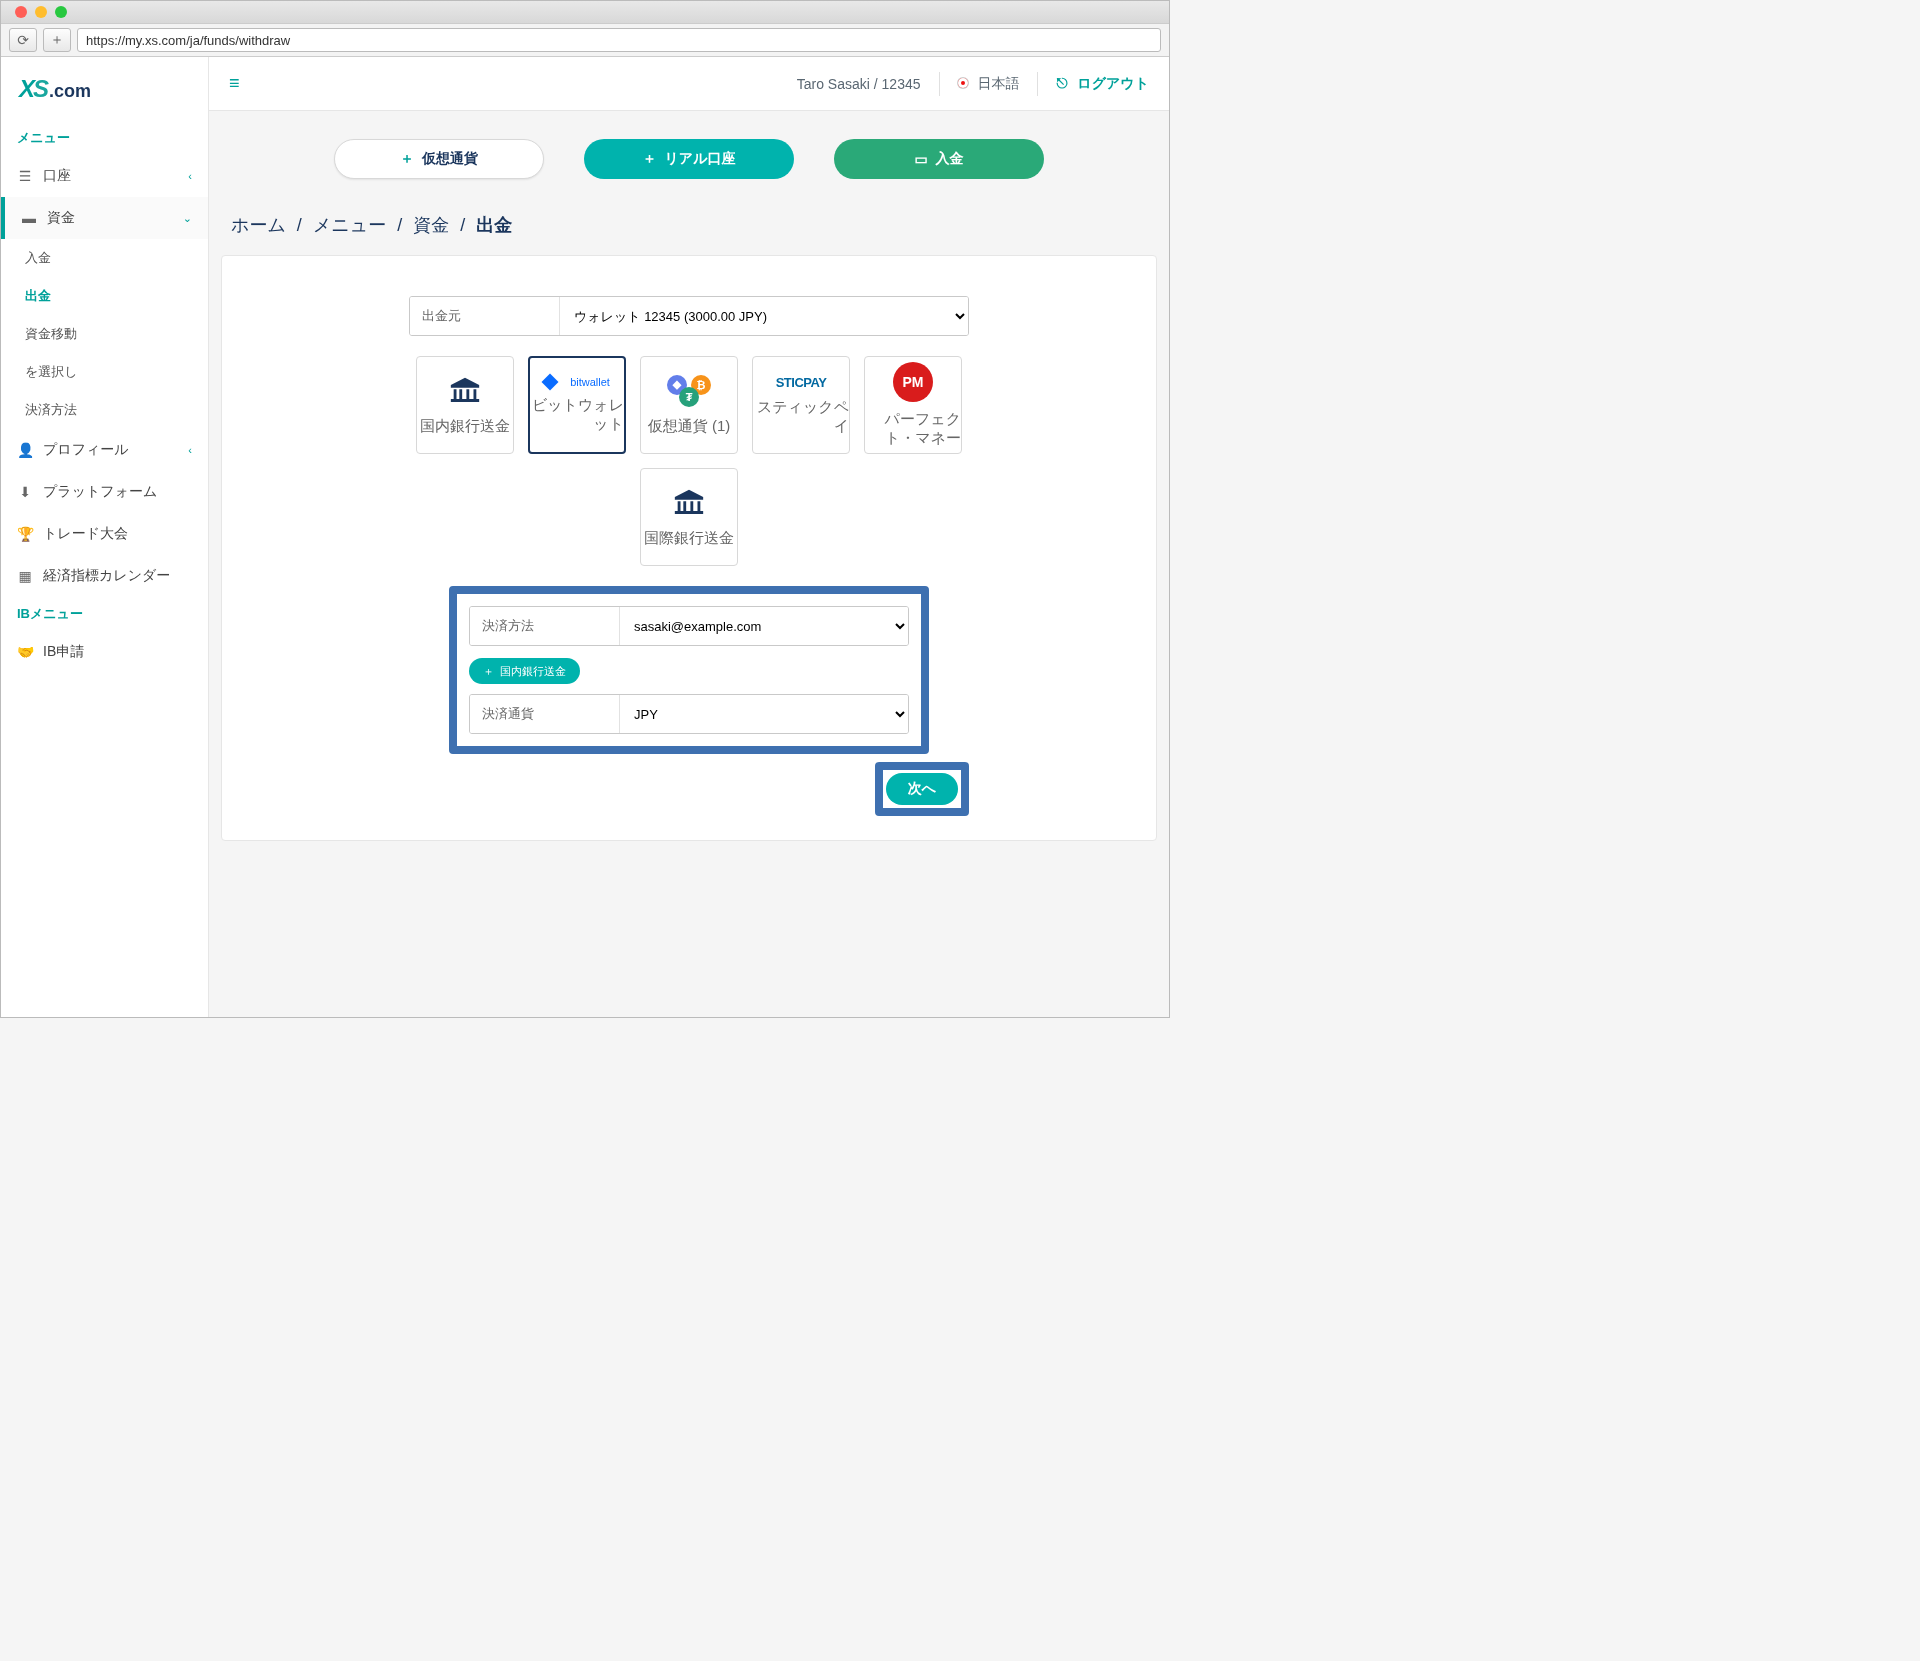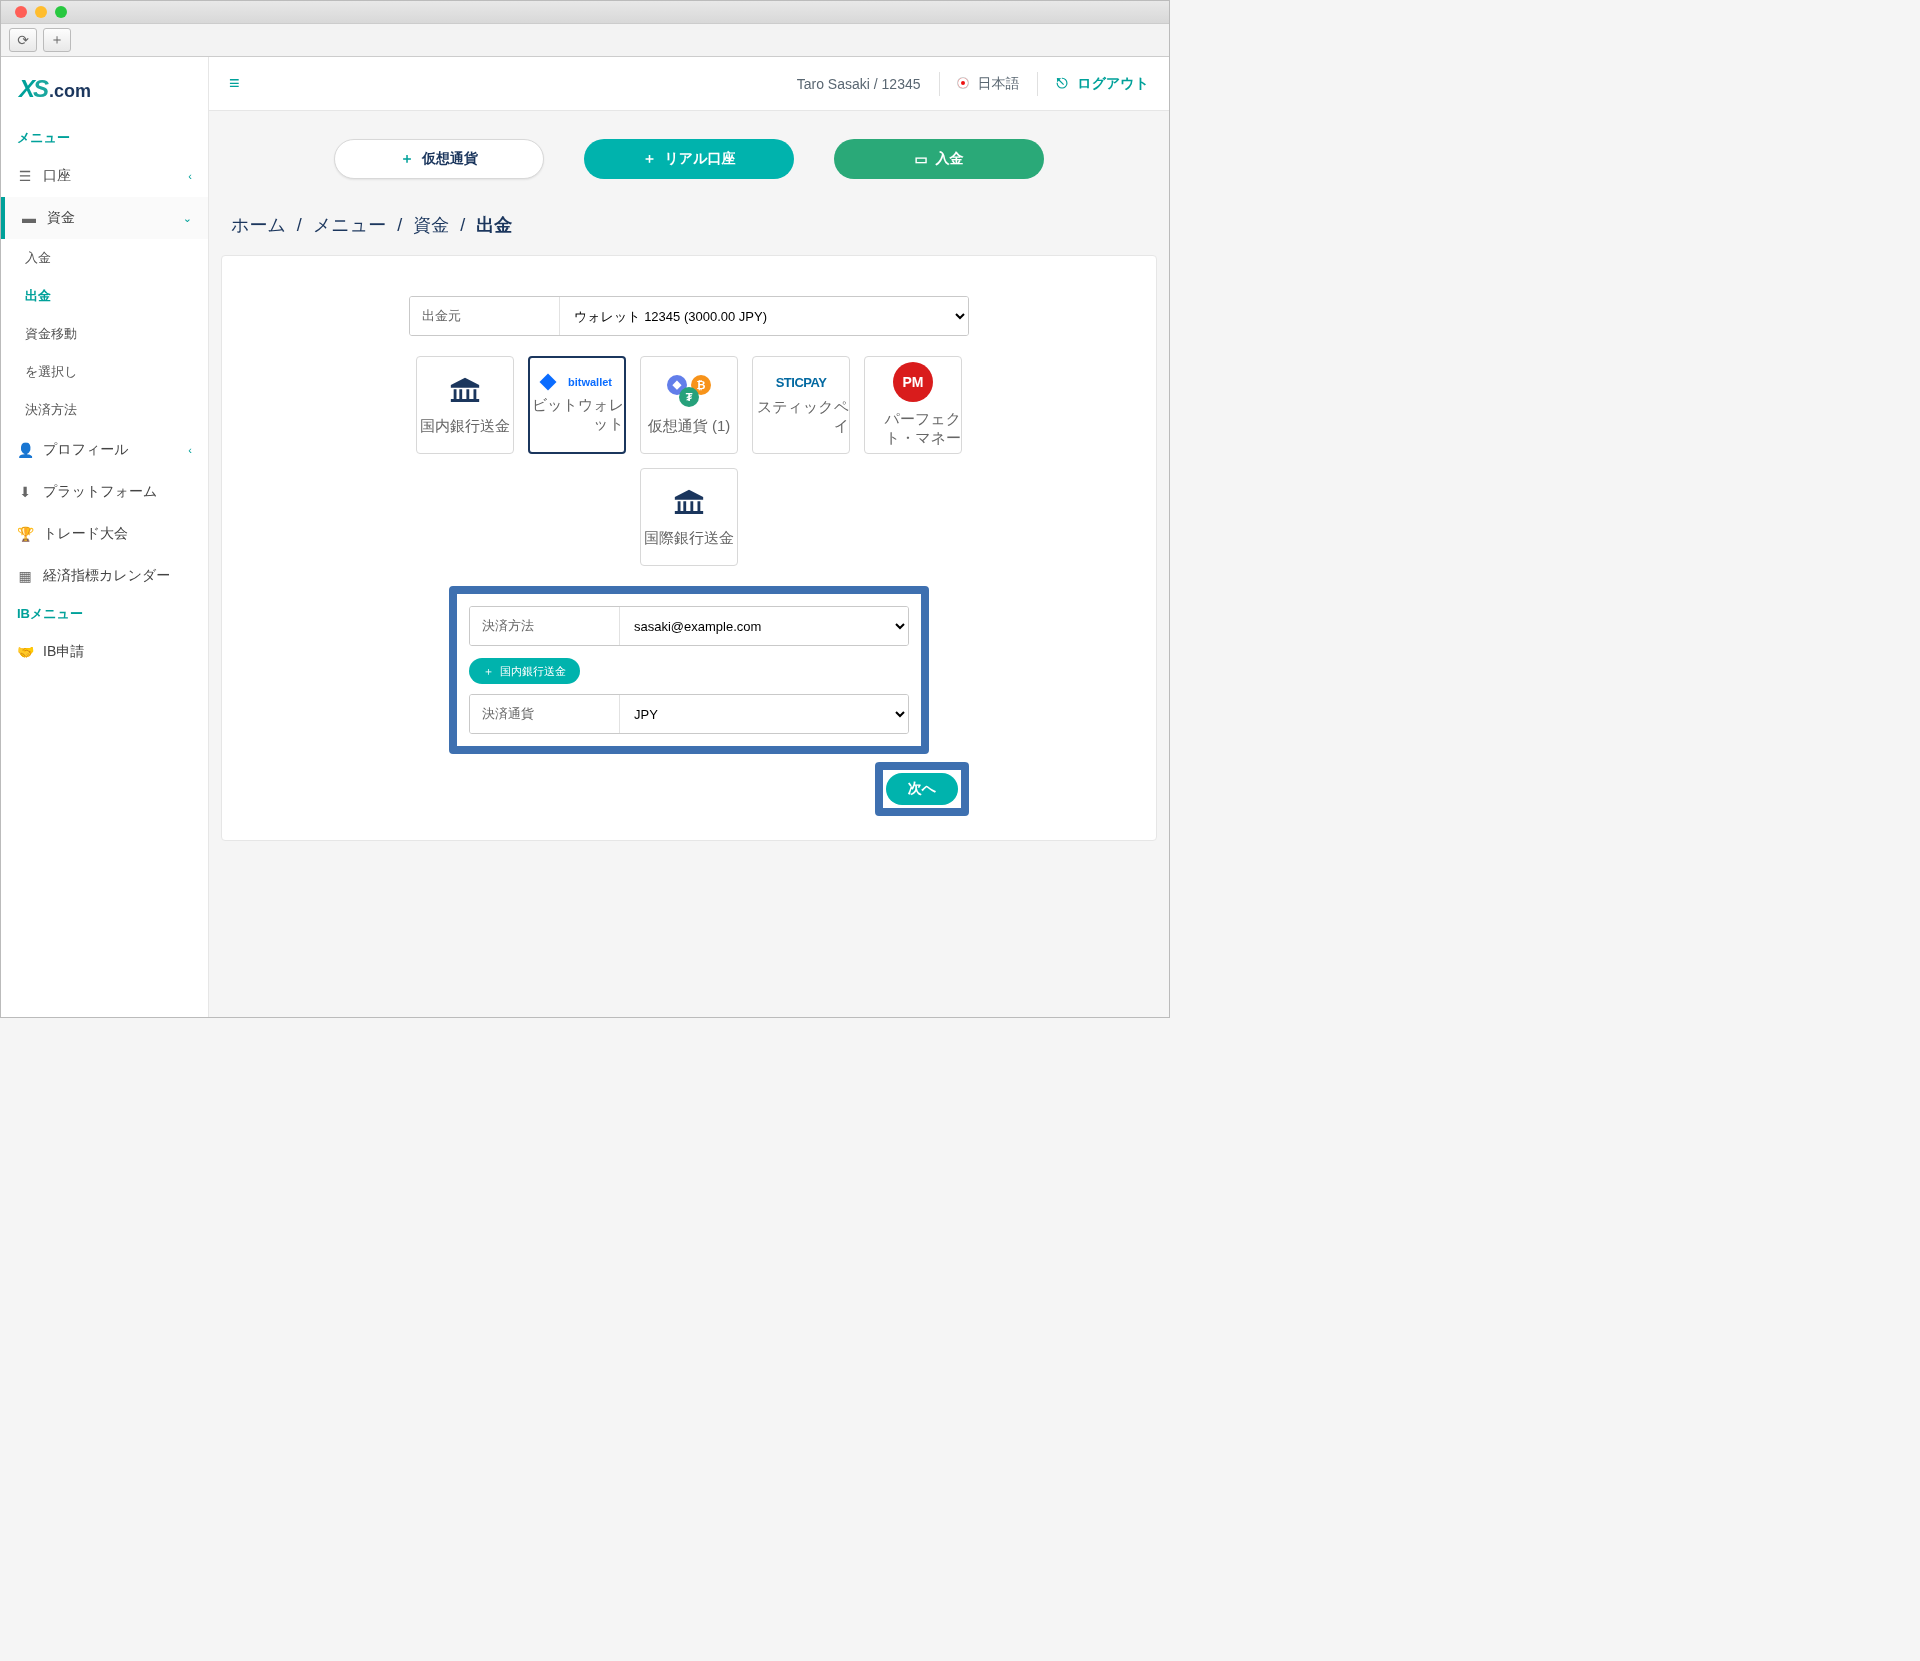--- a/index.html
+++ b/index.html
@@ -117,21 +117,21 @@
     display:flex;flex-direction:column;align-items:center;justify-content:center;gap:8px;
     cursor:pointer;background:#fff;
   }
   .method.sel{border:2px solid #1b365d;}
   .method .cap{font-size:15px;color:#666;text-align:right;}
   .method svg{height:34px;}
 
   .m-bank svg{color:#1b365d;}
   .m-stic{color:#0369a1;font-weight:700;font-size:13px;letter-spacing:-0.5px;}
   .m-pm .circ{width:40px;height:40px;border-radius:50%;background:#d91c1c;color:#fff;display:flex;align-items:center;justify-content:center;font-weight:700;font-size:14px;}
-  .m-bw{color:#0a6cff;font-weight:700;font-size:11px;display:flex;align-items:center;gap:14px;}
+  .m-bw{color:#0a6cff;font-weight:400;font-size:11px;display:flex;align-items:center;gap:14px;}
   .m-bw .dia{width:12px;height:12px;background:#0a6cff;transform:rotate(45deg);}
   .m-crypto{position:relative;width:44px;height:34px;}
   .coin{width:20px;height:20px;border-radius:50%;position:absolute;display:flex;align-items:center;justify-content:center;color:#fff;font-size:11px;font-weight:700;}
   .coin.eth{background:#627eea;left:0;top:0;}
   .coin.btc{background:#f7931a;right:0;top:0;}
   .coin.usdt{background:#26a17b;left:12px;top:12px;}
 
   .highlight-box{
     border:8px solid #3e70b0;border-radius:4px;padding:12px;margin:0 auto 8px;
     max-width:480px;background:#fff;
@@ -165,20 +165,23 @@
 
 <div class="browser">
   <div class="browser-tabs">
     <span class="dot red"></span>
     <span class="dot yel"></span>
     <span class="dot grn"></span>
   </div>
   <div class="browser-toolbar">
     <div class="chrome-btn">⟳</div>
     <div class="chrome-btn">＋</div>
+    <div class="addr">
+      <span>https://my.xs.com/ja/funds/withdraw</span>
+    </div>
   </div>
 
   <div class="app">
 
     <aside class="sidebar">
       <div class="logo">
         <span class="x">X</span>
         <span class="s">S</span>
         <span class="com">.com</span>
       </div>

